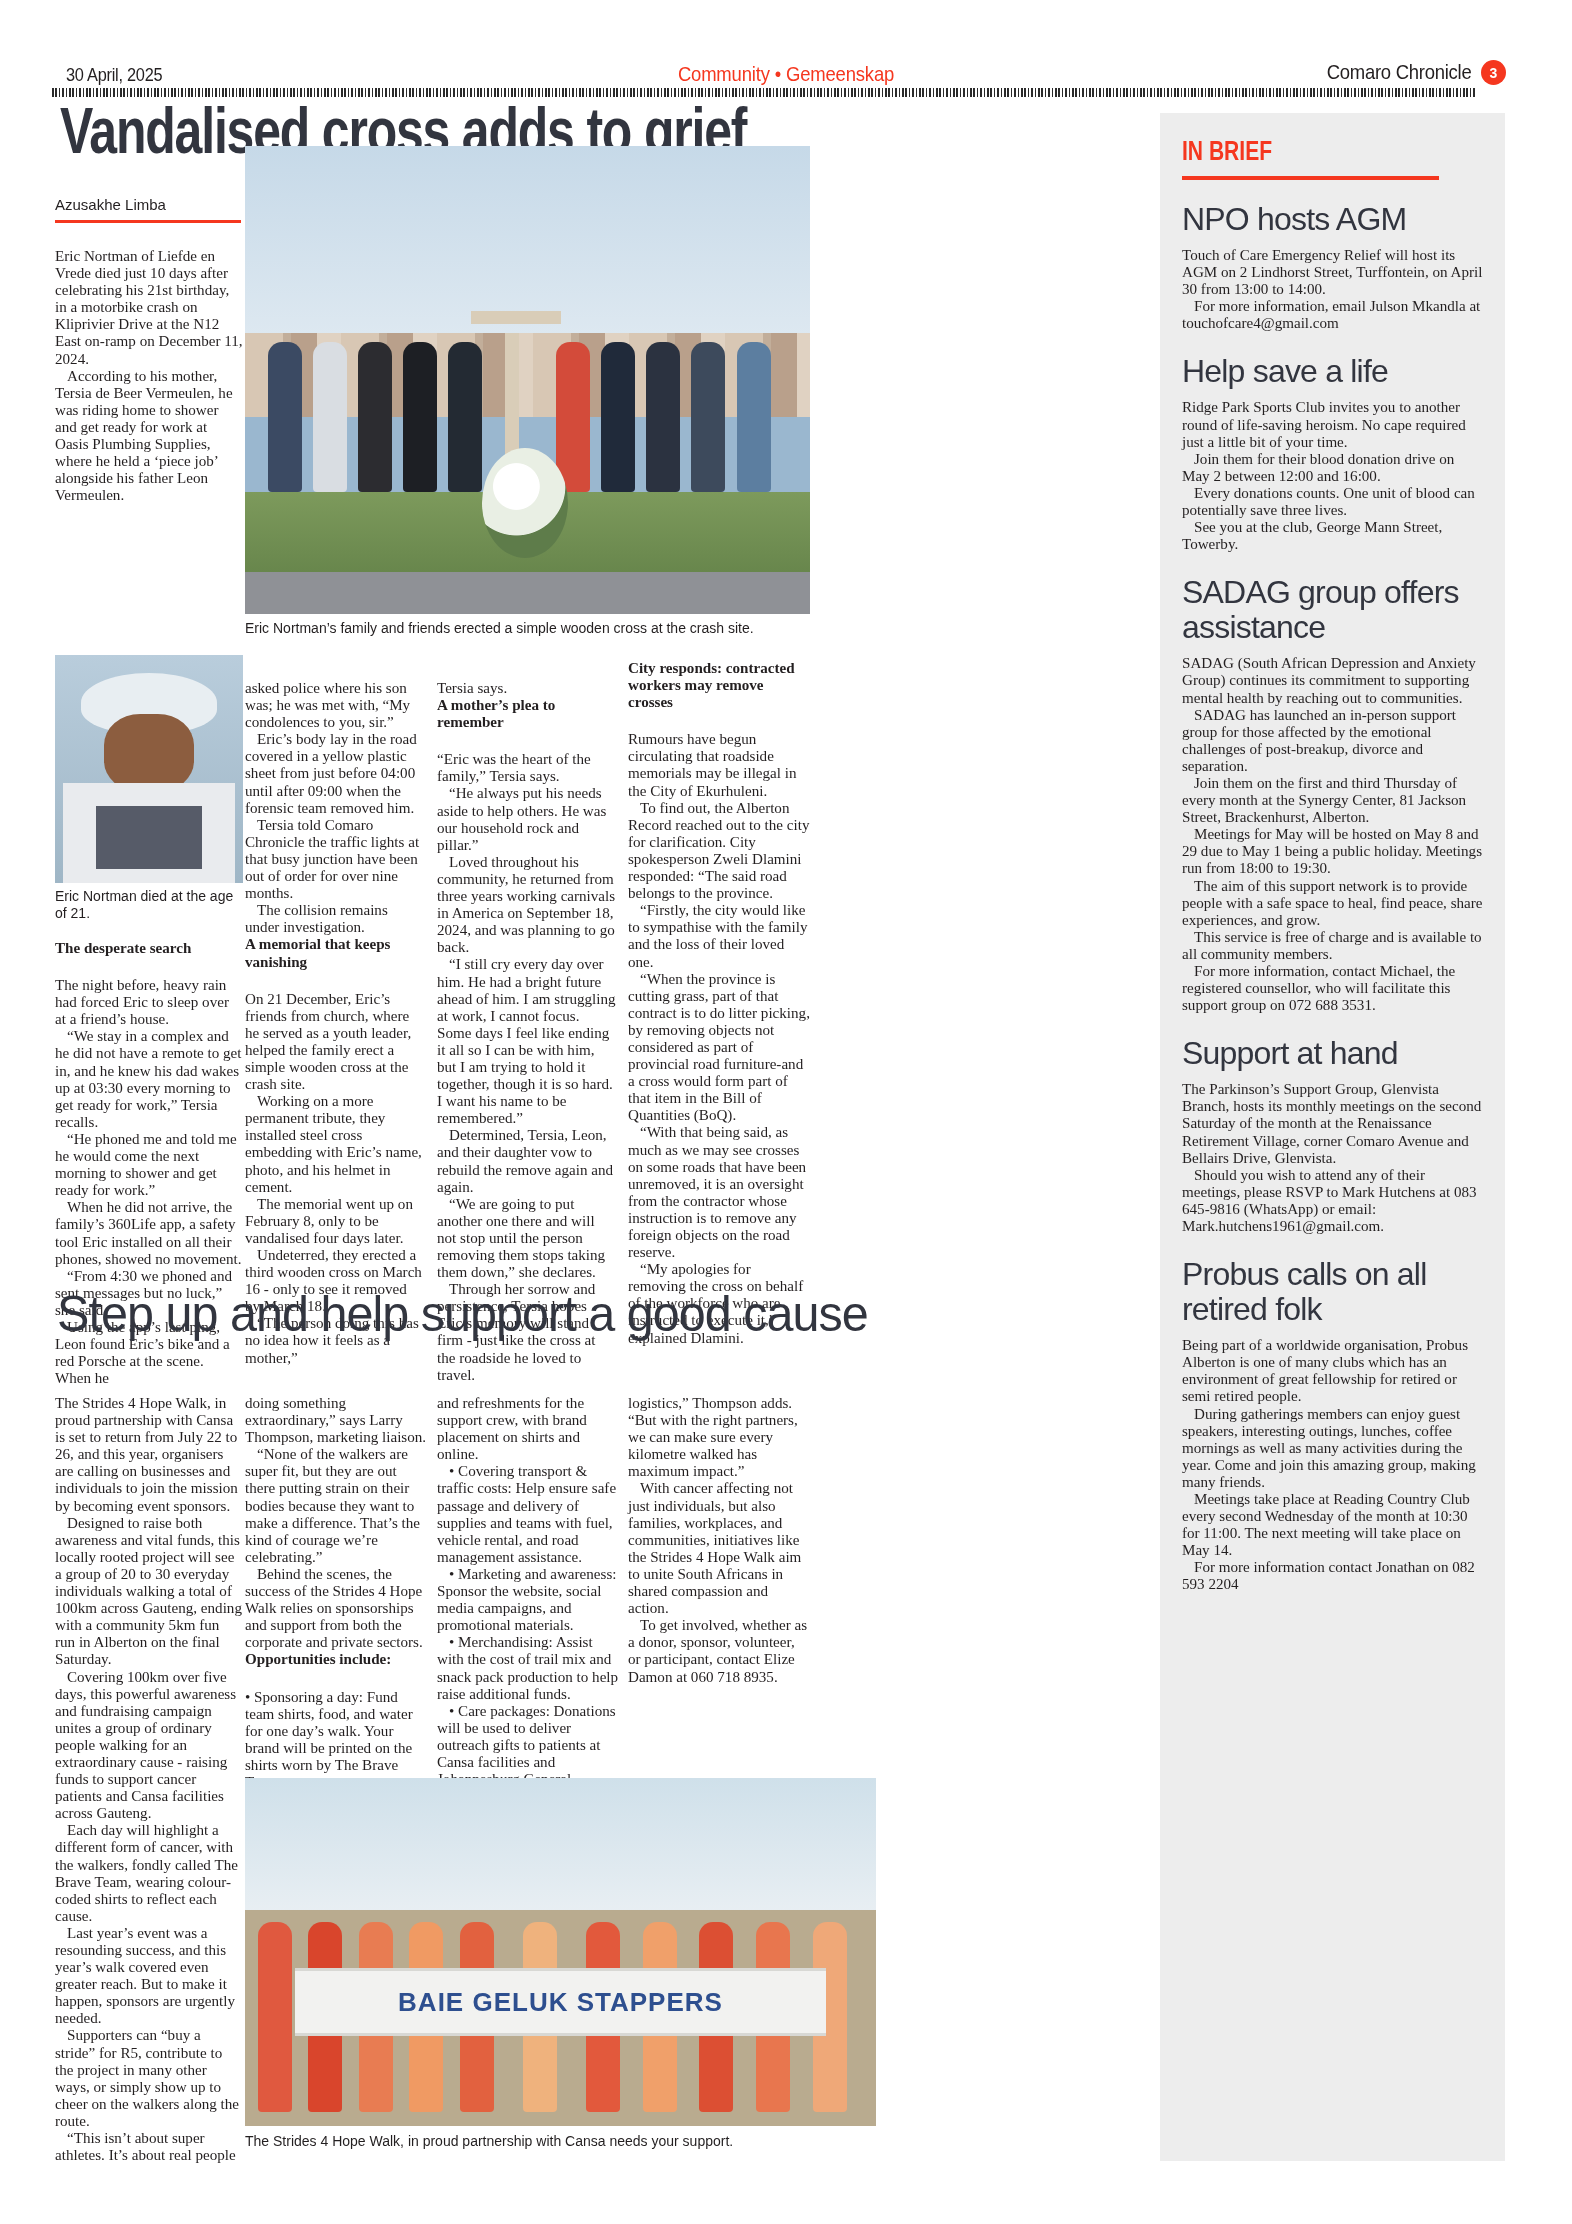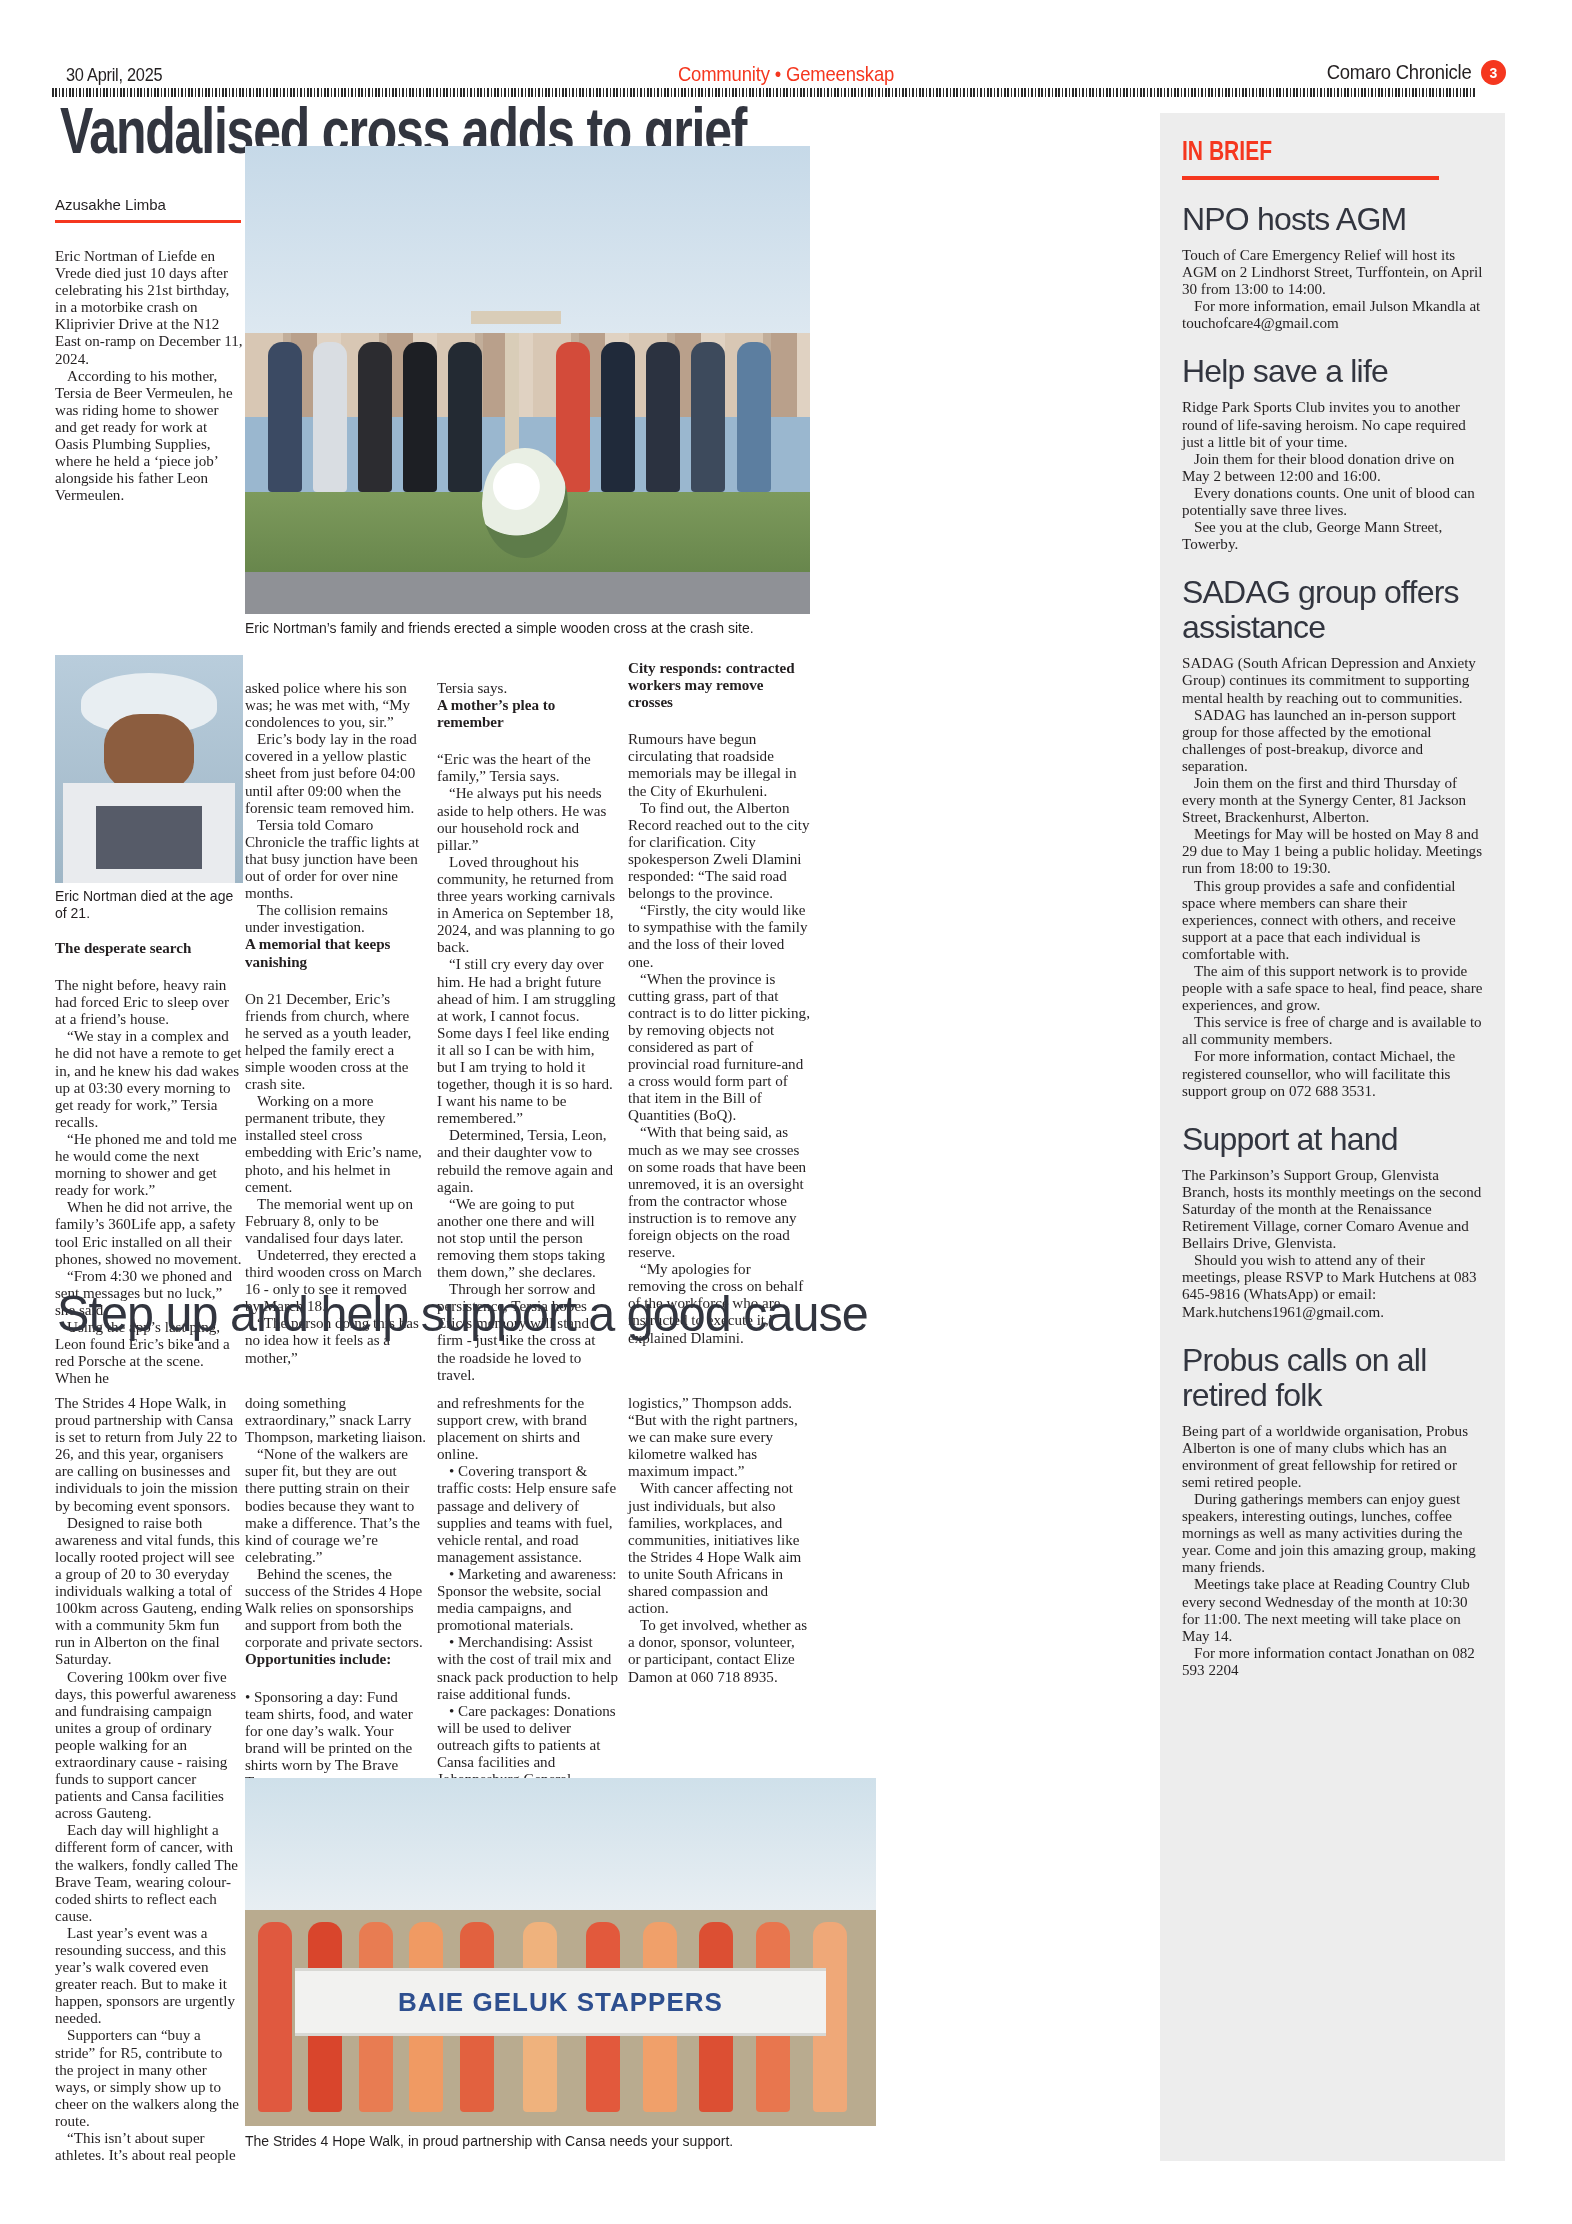--- a/index.html
+++ b/index.html
@@ -273,21 +273,21 @@
     <p class="noind">The Strides 4 Hope Walk, in proud partnership with Cansa is set to return from July 22 to 26, and this year, organisers are calling on businesses and individuals to join the mission by becoming event sponsors.</p>
     <p>Designed to raise both awareness and vital funds, this locally rooted project will see a group of 20 to 30 everyday individuals walking a total of 100km across Gauteng, ending with a community 5km fun run in Alberton on the final Saturday.</p>
     <p>Covering 100km over five days, this powerful awareness and fundraising campaign unites a group of ordinary people walking for an extraordinary cause - raising funds to support cancer patients and Cansa facilities across Gauteng.</p>
     <p>Each day will highlight a different form of cancer, with the walkers, fondly called The Brave Team, wearing colour-coded shirts to reflect each cause.</p>
     <p>Last year’s event was a resounding success, and this year’s walk covered even greater reach. But to make it happen, sponsors are urgently needed.</p>
     <p>Supporters can “buy a stride” for R5, contribute to the project in many other ways, or simply show up to cheer on the walkers along the route.</p>
     <p>“This isn’t about super athletes. It’s about real people</p>
   </div>
 
   <div class="col" id="s2">
-    <p class="noind">doing something extraordinary,” snack Larry Thompson, marketing liaison.</p>
+    <p class="noind">doing something extraordinary,” says Larry Thompson, marketing liaison.</p>
     <p>“None of the walkers are super fit, but they are out there putting strain on their bodies because they want to make a difference. That’s the kind of courage we’re celebrating.”</p>
     <p>Behind the scenes, the success of the Strides 4 Hope Walk relies on sponsorships and support from both the corporate and private sectors.</p>
     <p class="sub">Opportunities include:</p>
     <p class="noind">• Sponsoring a day: Fund team shirts, food, and water for one day’s walk. Your brand will be printed on the shirts worn by The Brave Team.</p>
     <p class="noind">• Supporting the logistics team: Sponsorship covers shirts</p>
   </div>
 
   <div class="col" id="s3">
     <p class="noind">and refreshments for the support crew, with brand placement on shirts and online.</p>
     <p>• Covering transport &amp; traffic costs: Help ensure safe passage and delivery of supplies and teams with fuel, vehicle rental, and road management assistance.</p>
@@ -341,21 +341,20 @@
         <p>Every donations counts. One unit of blood can potentially save three lives.</p>
         <p>See you at the club, George Mann Street, Towerby.</p>
       </div>
 
       <div class="sb-h">SADAG group offers assistance</div>
       <div class="sb-body">
         <p class="noind">SADAG (South African Depression and Anxiety Group) continues its commitment to supporting mental health by reaching out to communities.</p>
         <p>SADAG has launched an in-person support group for those affected by the emotional challenges of post-breakup, divorce and separation.</p>
         <p>Join them on the first and third Thursday of every month at the Synergy Center, 81 Jackson Street, Brackenhurst, Alberton.</p>
         <p>Meetings for May will be hosted on May 8 and 29 due to May 1 being a public holiday. Meetings run from 18:00 to 19:30.</p>
-        <p>This group provides a safe and confidential space where members can share their experiences, connect with others, and receive support at a pace that each individual is comfortable with.</p>
         <p>The aim of this support network is to provide people with a safe space to heal, find peace, share experiences, and grow.</p>
         <p>This service is free of charge and is available to all community members.</p>
         <p>For more information, contact Michael, the registered counsellor, who will facilitate this support group on 072 688 3531.</p>
       </div>
 
       <div class="sb-h">Support at hand</div>
       <div class="sb-body">
         <p class="noind">The Parkinson’s Support Group, Glenvista Branch, hosts its monthly meetings on the second Saturday of the month at the Renaissance Retirement Village, corner Comaro Avenue and Bellairs Drive, Glenvista.</p>
         <p>Should you wish to attend any of their meetings, please RSVP to Mark Hutchens at 083 645-9816 (WhatsApp) or email: Mark.hutchens1961@gmail.com.</p>
       </div>

